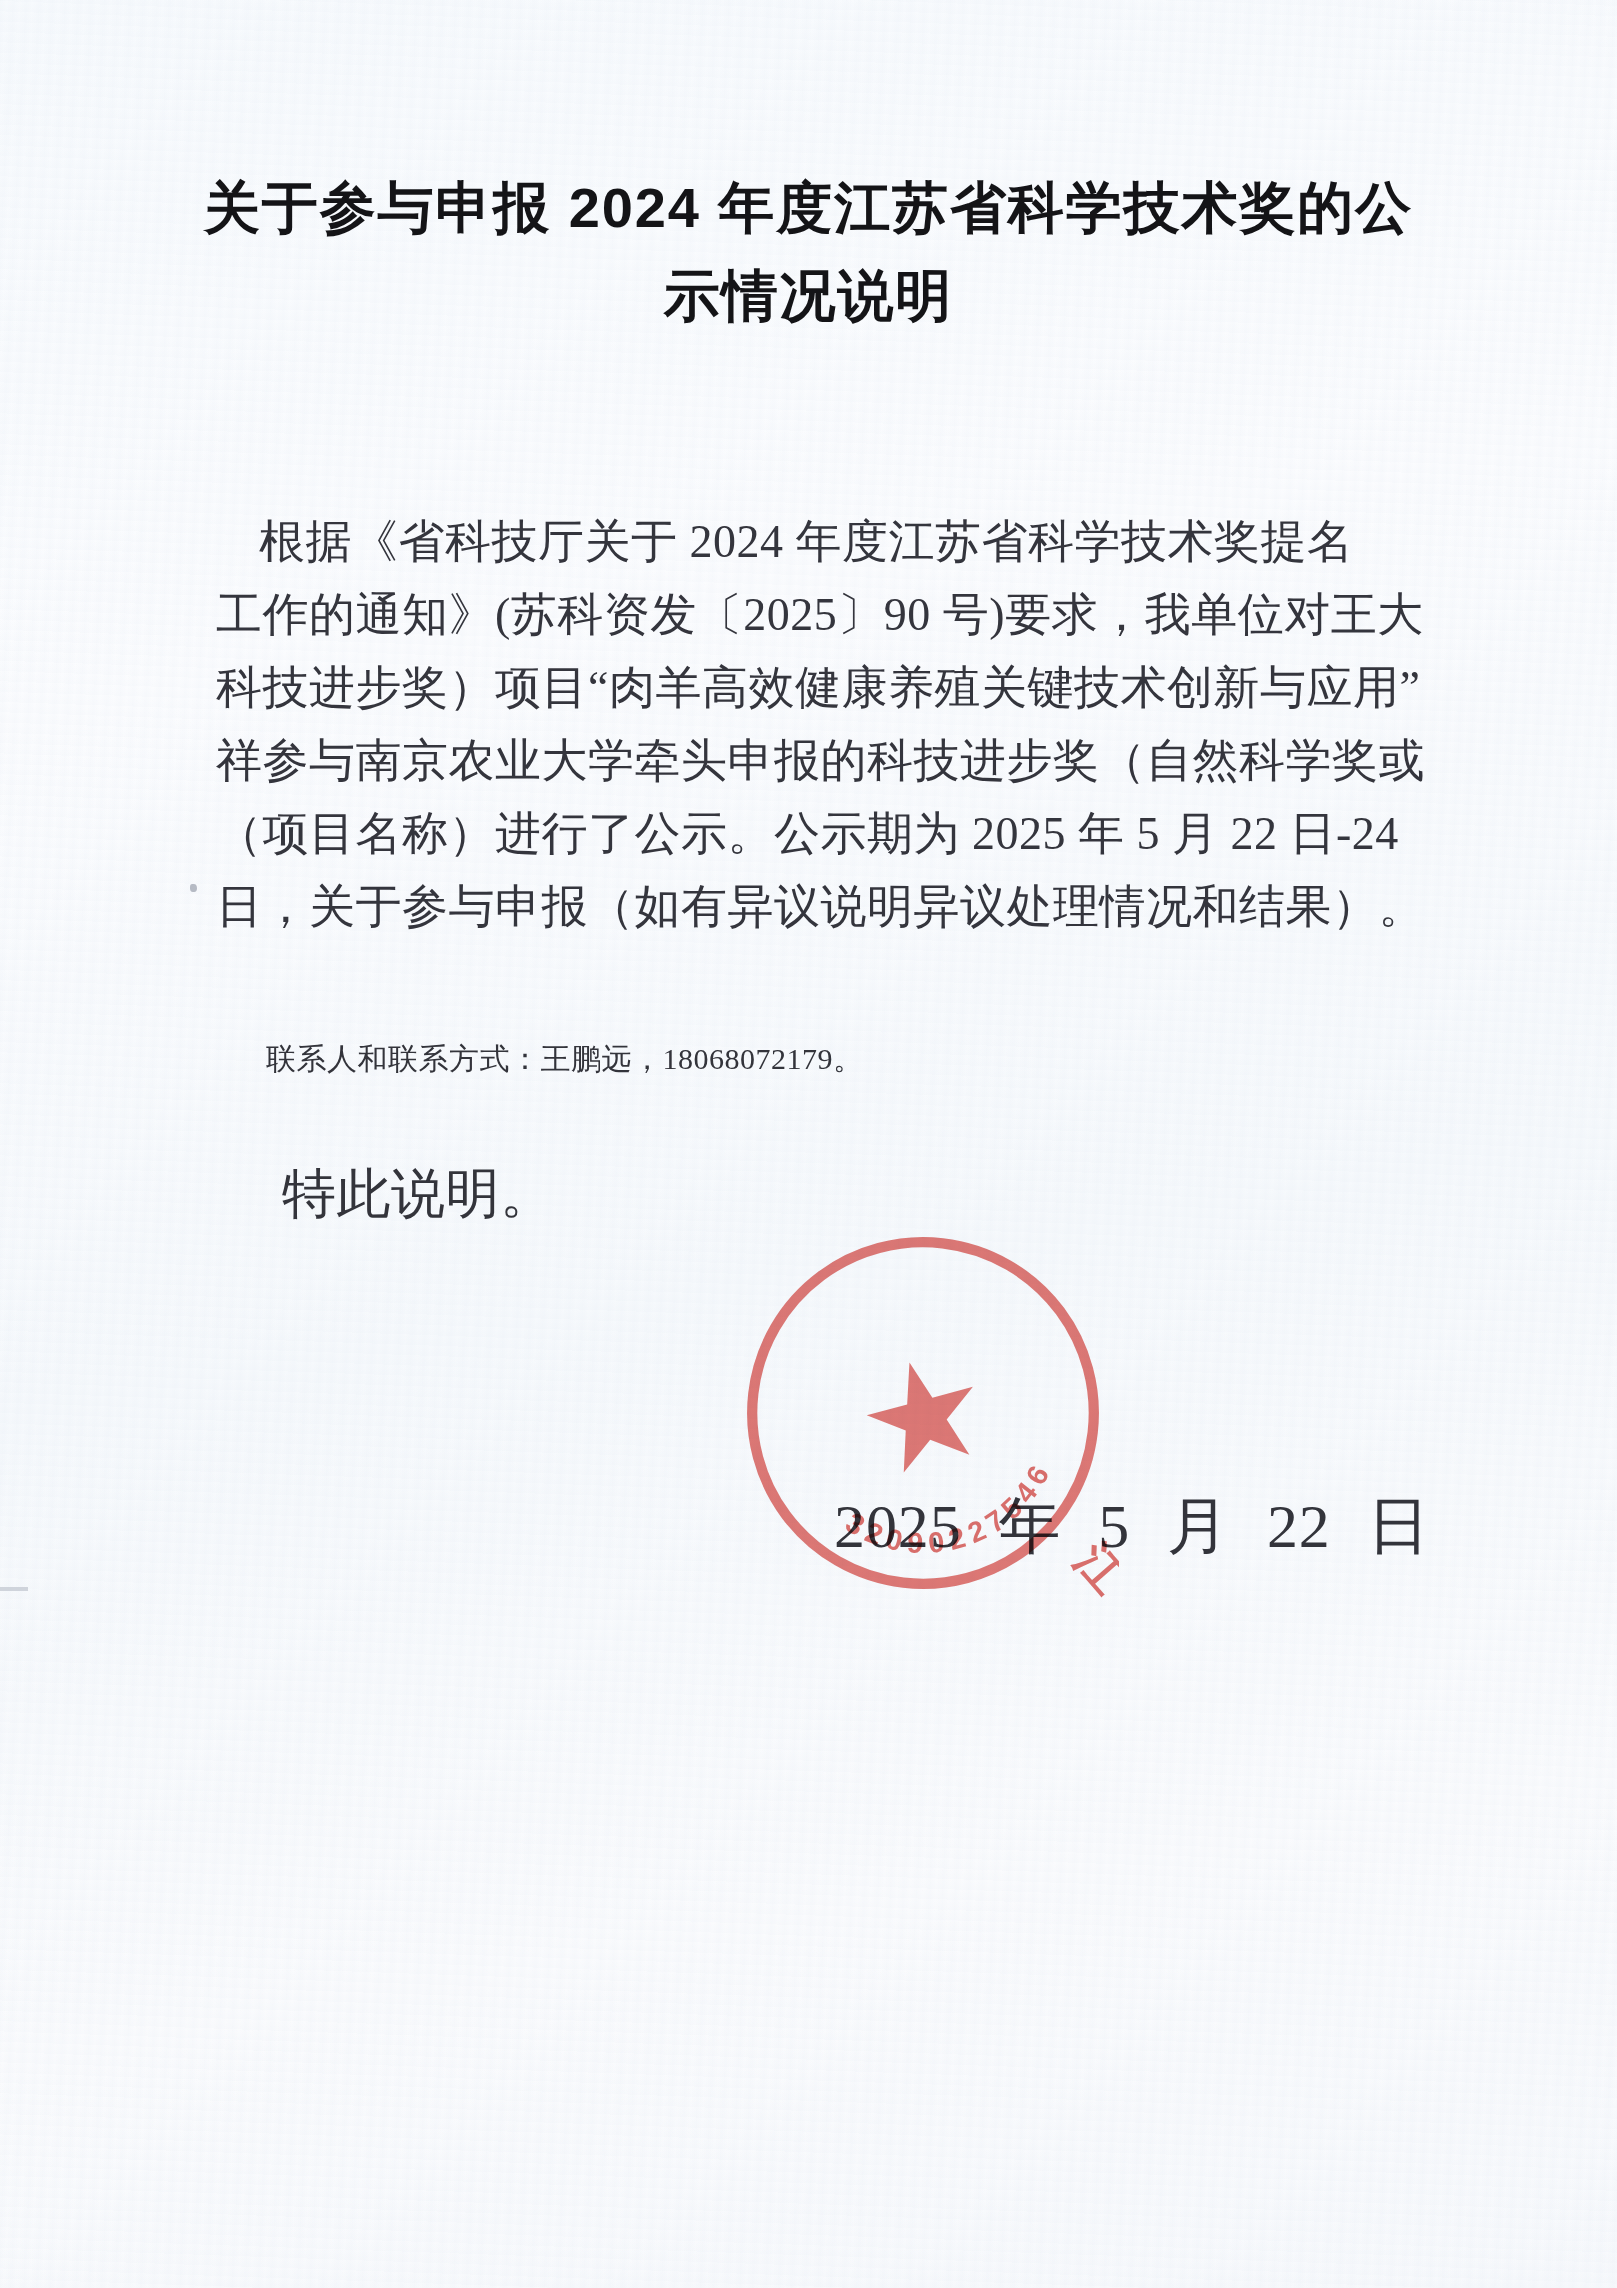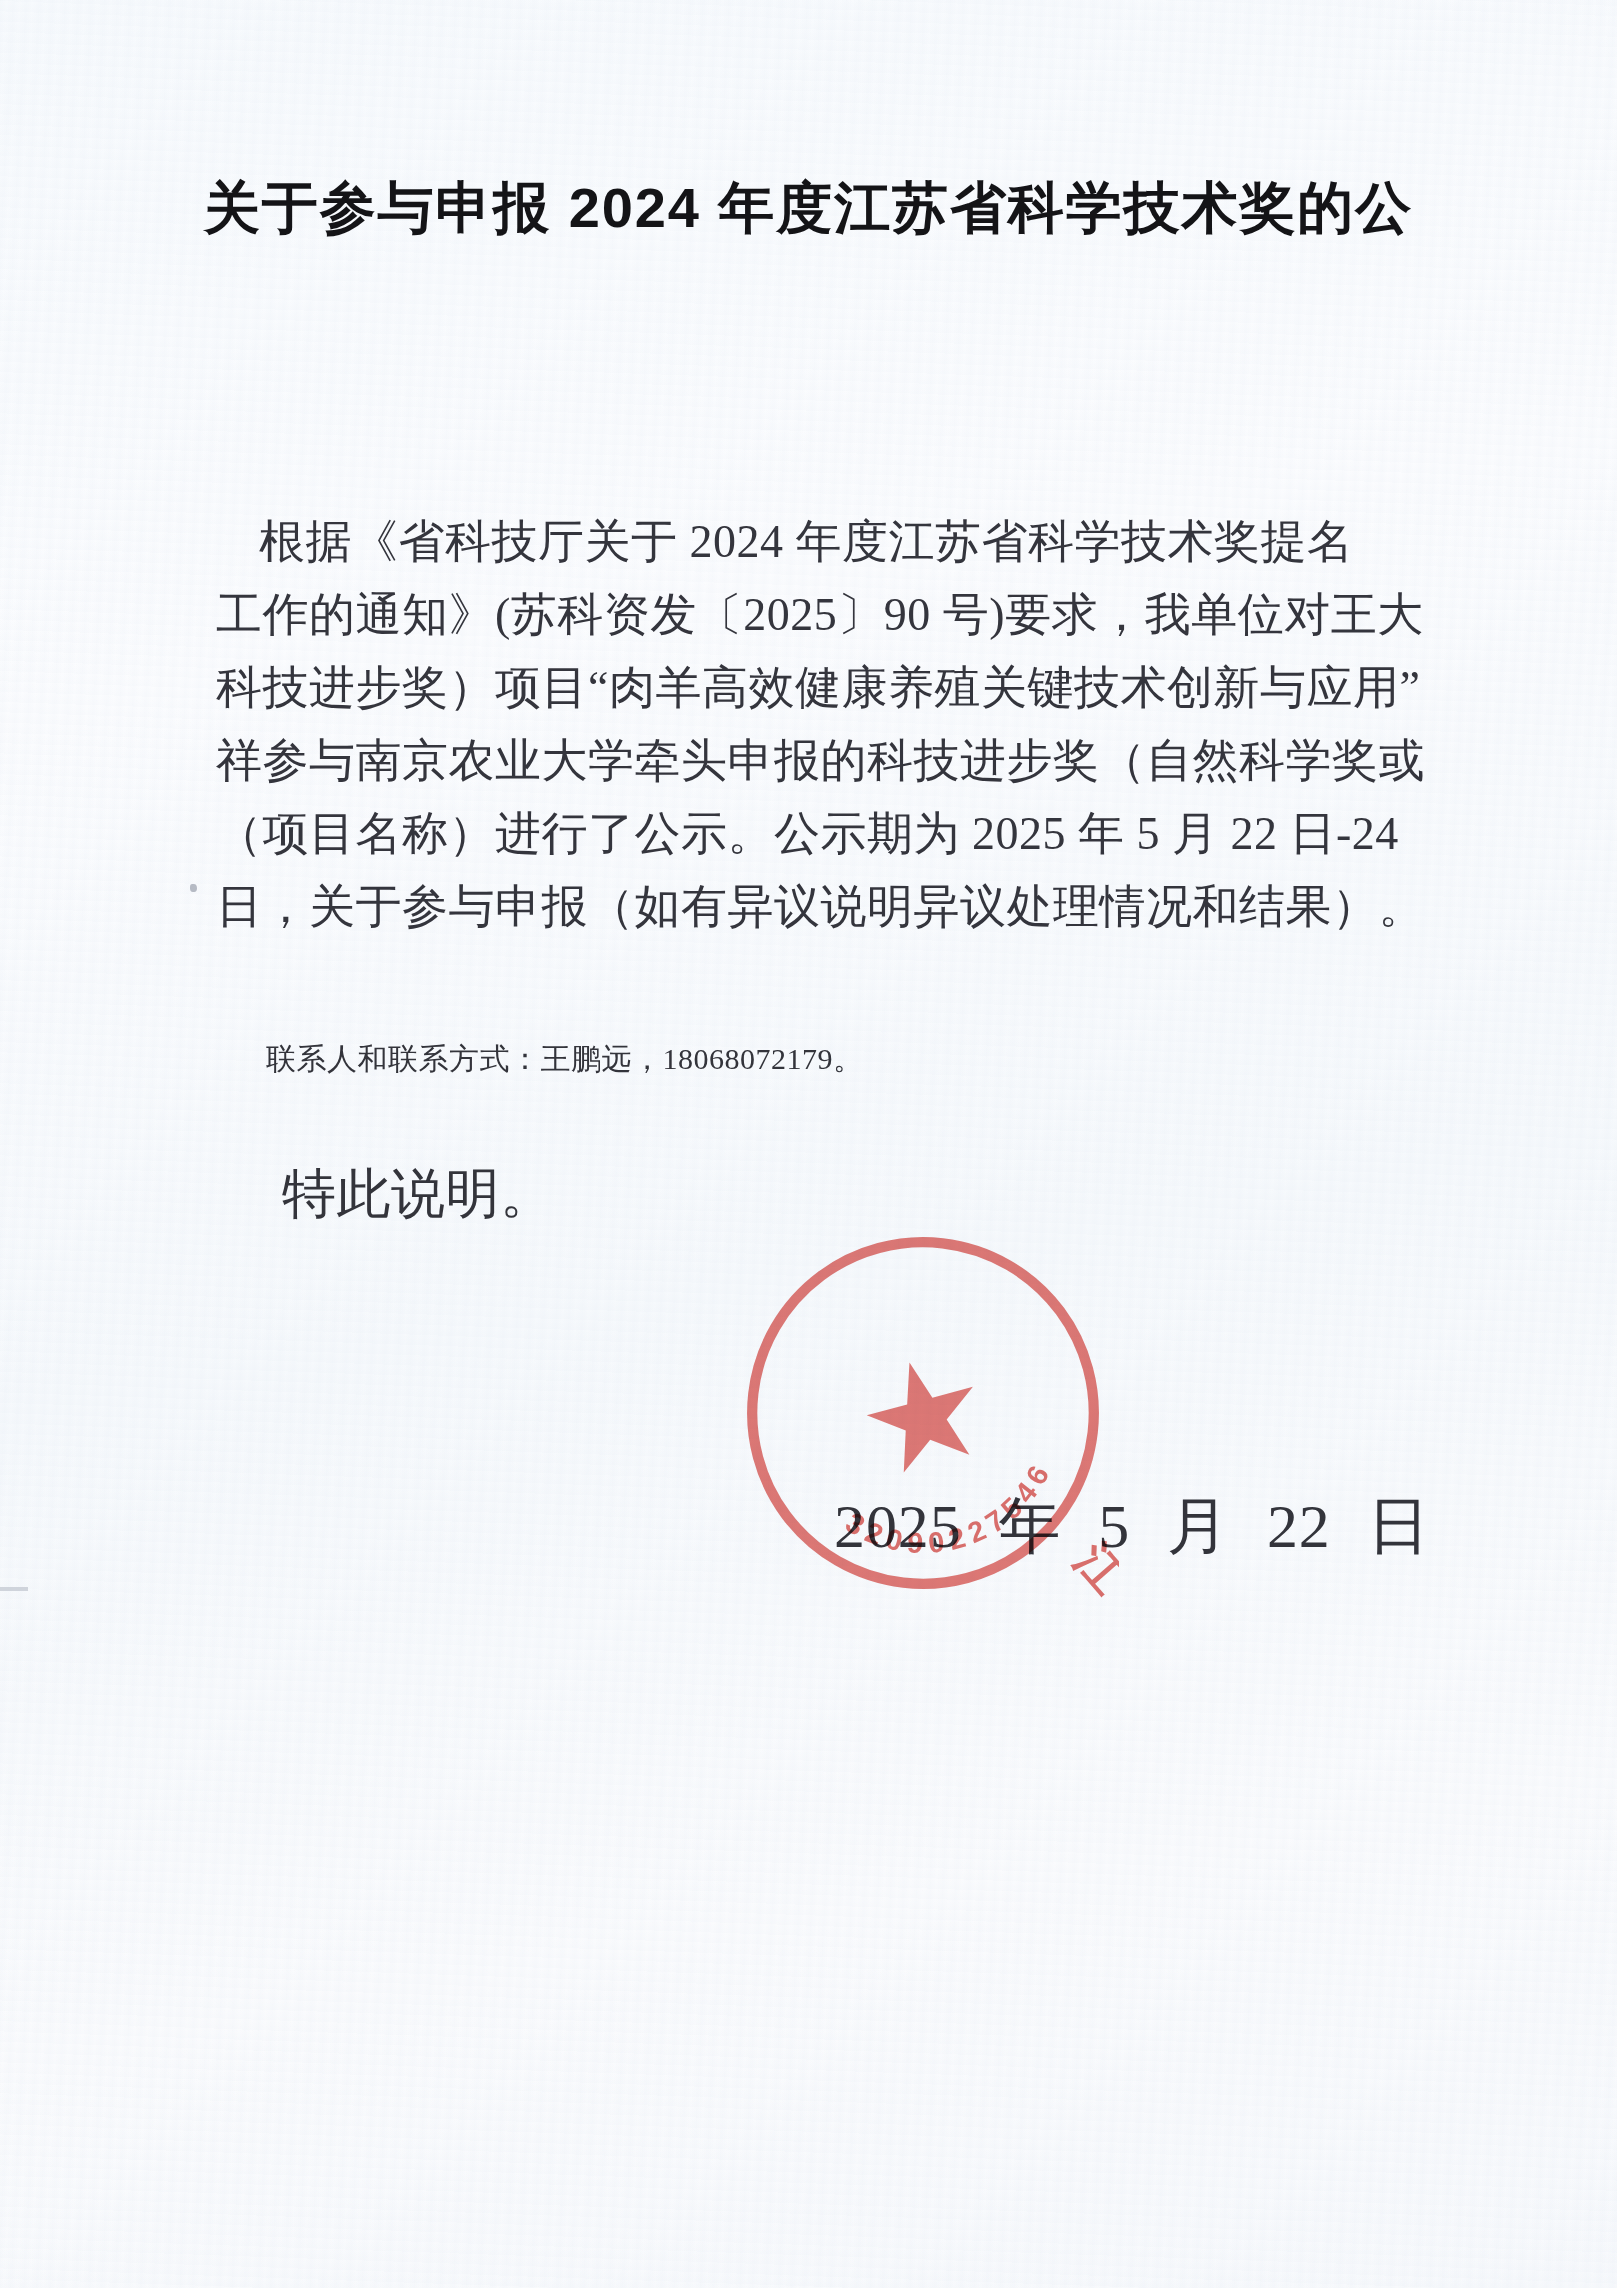--- a/index.html
+++ b/index.html
@@ -121,20 +121,21 @@
     opacity: 0.7;
   }
 </style>
 </head>
 <body>
 
 <div class="page">
 
   <div class="doc-title">
     <div>关于参与申报 2024 年度江苏省科学技术奖的公</div>
+    <div>示情况说明</div>
   </div>
 
   <div class="body-block">
     <div class="body-line first">根据《省科技厅关于 2024 年度江苏省科学技术奖提名</div>
     <div class="body-line">工作的通知》(苏科资发〔2025〕90 号)要求，我单位对王大</div>
     <div class="body-line">科技进步奖）项目“肉羊高效健康养殖关键技术创新与应用”</div>
     <div class="body-line">祥参与南京农业大学牵头申报的科技进步奖（自然科学奖或</div>
     <div class="body-line">（项目名称）进行了公示。公示期为 2025 年 5 月 22 日-24</div>
     <div class="body-line">日，关于参与申报（如有异议说明异议处理情况和结果）。</div>
   </div>

